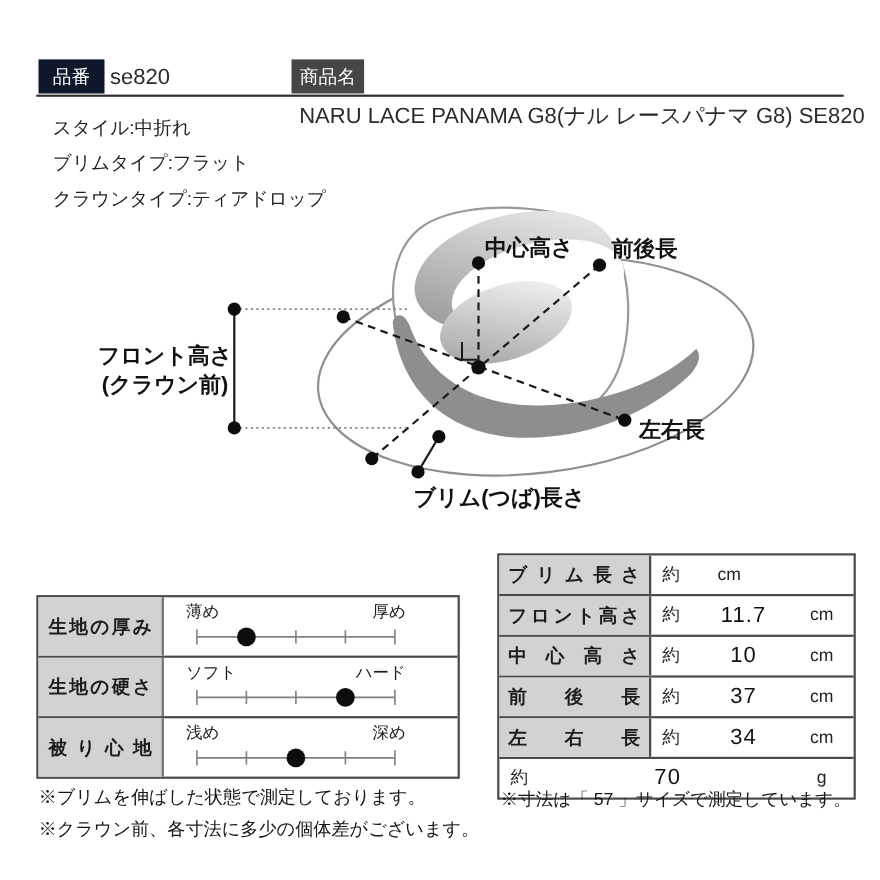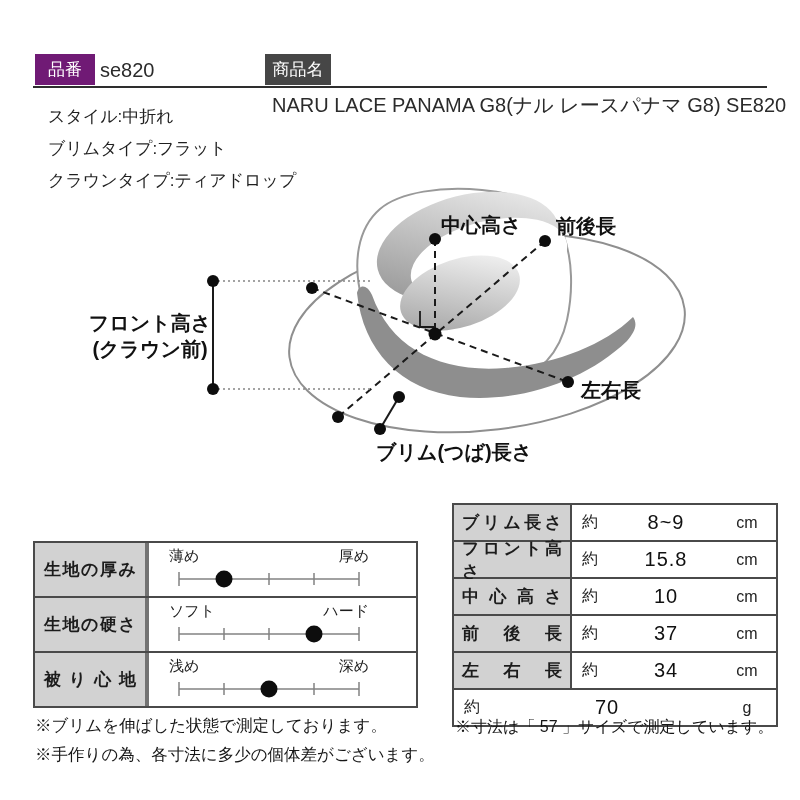--- a/index.html
+++ b/index.html
@@ -1,43 +1,43 @@
 <!DOCTYPE html>
 <html><head>
 <meta charset="utf-8">
 <style>
   html,body{margin:0;padding:0;background:#fff;}
   body{width:800px;height:800px;position:relative;font-family:"Liberation Sans",sans-serif;color:#222;overflow:hidden;}
   .abs{position:absolute;}
   
-  .tag{background:#701a75;color:#fff;font-size:17px;display:flex;align-items:center;justify-content:center;z-index:2;}
+  .tag{background:#0f172a;color:#fff;font-size:17px;display:flex;align-items:center;justify-content:center;z-index:2;}
   #tag-hinban{left:35px;top:54px;width:60px;height:31px;}
   #val-hinban{left:100px;top:59px;font-size:20px;color:#2b2b2b;z-index:1;}
   #tag-shohin{left:265px;top:54px;width:66px;height:31px;background:rgba(42,42,42,0.87);}
   #val-shohin{left:272px;top:59px;font-size:20px;color:#2b2b2b;white-space:nowrap;z-index:1;margin-top:33px;}
   #header-rule{left:33px;top:86px;width:734px;height:2px;background:#2e2e2e;}
   
   #specs{left:48px;top:101px;font-size:17px;line-height:32px;color:#1f1f1f;}
   
   #diagram{left:85px;top:185px;}
   .diag-label{font-size:20px;font-weight:600;fill:#111;}
   
   #gauge-table{left:33px;top:541px;width:385px;border:2px solid #4a4a4a;box-sizing:border-box;}
   .g-row{display:flex;height:53px;border-top:2px solid #4a4a4a;}
   .g-row:first-child{border-top:none;}
-  .g-label{width:114px;background:#d2d2d2;border-right:4px solid #737373;display:flex;align-items:center;box-sizing:border-box;padding:0 9px;font-size:17px;font-weight:600;color:#1c1c1c;}
+  .g-label{width:114px;background:#d2d2d2;border-right:2px solid #737373;display:flex;align-items:center;box-sizing:border-box;padding:0 9px;font-size:17px;font-weight:600;color:#1c1c1c;}
   .g-label span{width:100%;text-align:justify;text-align-last:justify;}
   .g-body{flex:1;padding:4px 26px 0 20px;box-sizing:border-box;}
   .g-ends{display:flex;justify-content:space-between;font-size:15px;color:#1c1c1c;width:200px;}
   .g-scale{display:block;}
   
   #size-table{left:452px;top:503px;width:326px;border:2px solid #4a4a4a;box-sizing:border-box;}
   .s-row{display:flex;height:35px;border-top:2px solid #4a4a4a;align-items:stretch;}
   .s-row:first-child{border-top:none;}
-  .s-label{width:118px;background:#d2d2d2;border-right:2px solid #4a4a4a;box-sizing:border-box;display:flex;align-items:center;padding:0 8px;font-size:17px;font-weight:600;color:#1c1c1c;}
+  .s-label{width:138px;background:#d2d2d2;border-right:2px solid #4a4a4a;box-sizing:border-box;display:flex;align-items:center;padding:0 8px;font-size:17px;font-weight:600;color:#1c1c1c;}
   .s-label span{width:100%;text-align:justify;text-align-last:justify;}
   .s-approx{width:42px;display:flex;align-items:center;justify-content:flex-start;padding-left:10px;font-size:16px;box-sizing:border-box;}
   .s-value{flex:1;display:flex;align-items:center;justify-content:center;font-size:20px;letter-spacing:1px;color:#111;}
   .s-unit{width:58px;display:flex;align-items:center;justify-content:center;font-size:16px;}
   
   #notes-left{left:35px;top:711px;font-size:16.5px;line-height:29px;color:#161616;}
   #note-right{left:455px;top:717px;font-size:16px;color:#161616;}
 </style>
 </head>
 <body>
@@ -177,29 +177,28 @@
     </div>
   </div>
 </div>
 
 <div class="abs" id="size-table">
   <div class="s-row">
     <div class="s-label">
         <span>ブリム長さ</span>
       </div>
     <div class="s-approx">約</div>
-    <div class="s-value">8~9</div>
     <div class="s-unit">cm</div>
   </div>
   <div class="s-row">
     <div class="s-label">
         <span>フロント高さ</span>
       </div>
     <div class="s-approx">約</div>
-    <div class="s-value">15.8</div>
+    <div class="s-value">11.7</div>
     <div class="s-unit">cm</div>
   </div>
   <div class="s-row">
     <div class="s-label">
         <span>中心高さ</span>
       </div>
     <div class="s-approx">約</div>
     <div class="s-value">10</div>
     <div class="s-unit">cm</div>
   </div>
@@ -221,15 +220,15 @@
   </div>
   <div class="s-row">
     <div class="s-approx">約</div>
     <div class="s-value">70</div>
     <div class="s-unit">g</div>
   </div>
 </div>
 
 <div class="abs" id="notes-left">
   <div>※ブリムを伸ばした状態で測定しております。</div>
-  <div>※手作りの為、各寸法に多少の個体差がございます。</div>
+  <div>※クラウン前、各寸法に多少の個体差がございます。</div>
 </div>
 <div class="abs" id="note-right">※寸法は「 57 」サイズで測定しています。</div>
 
 </body></html>

